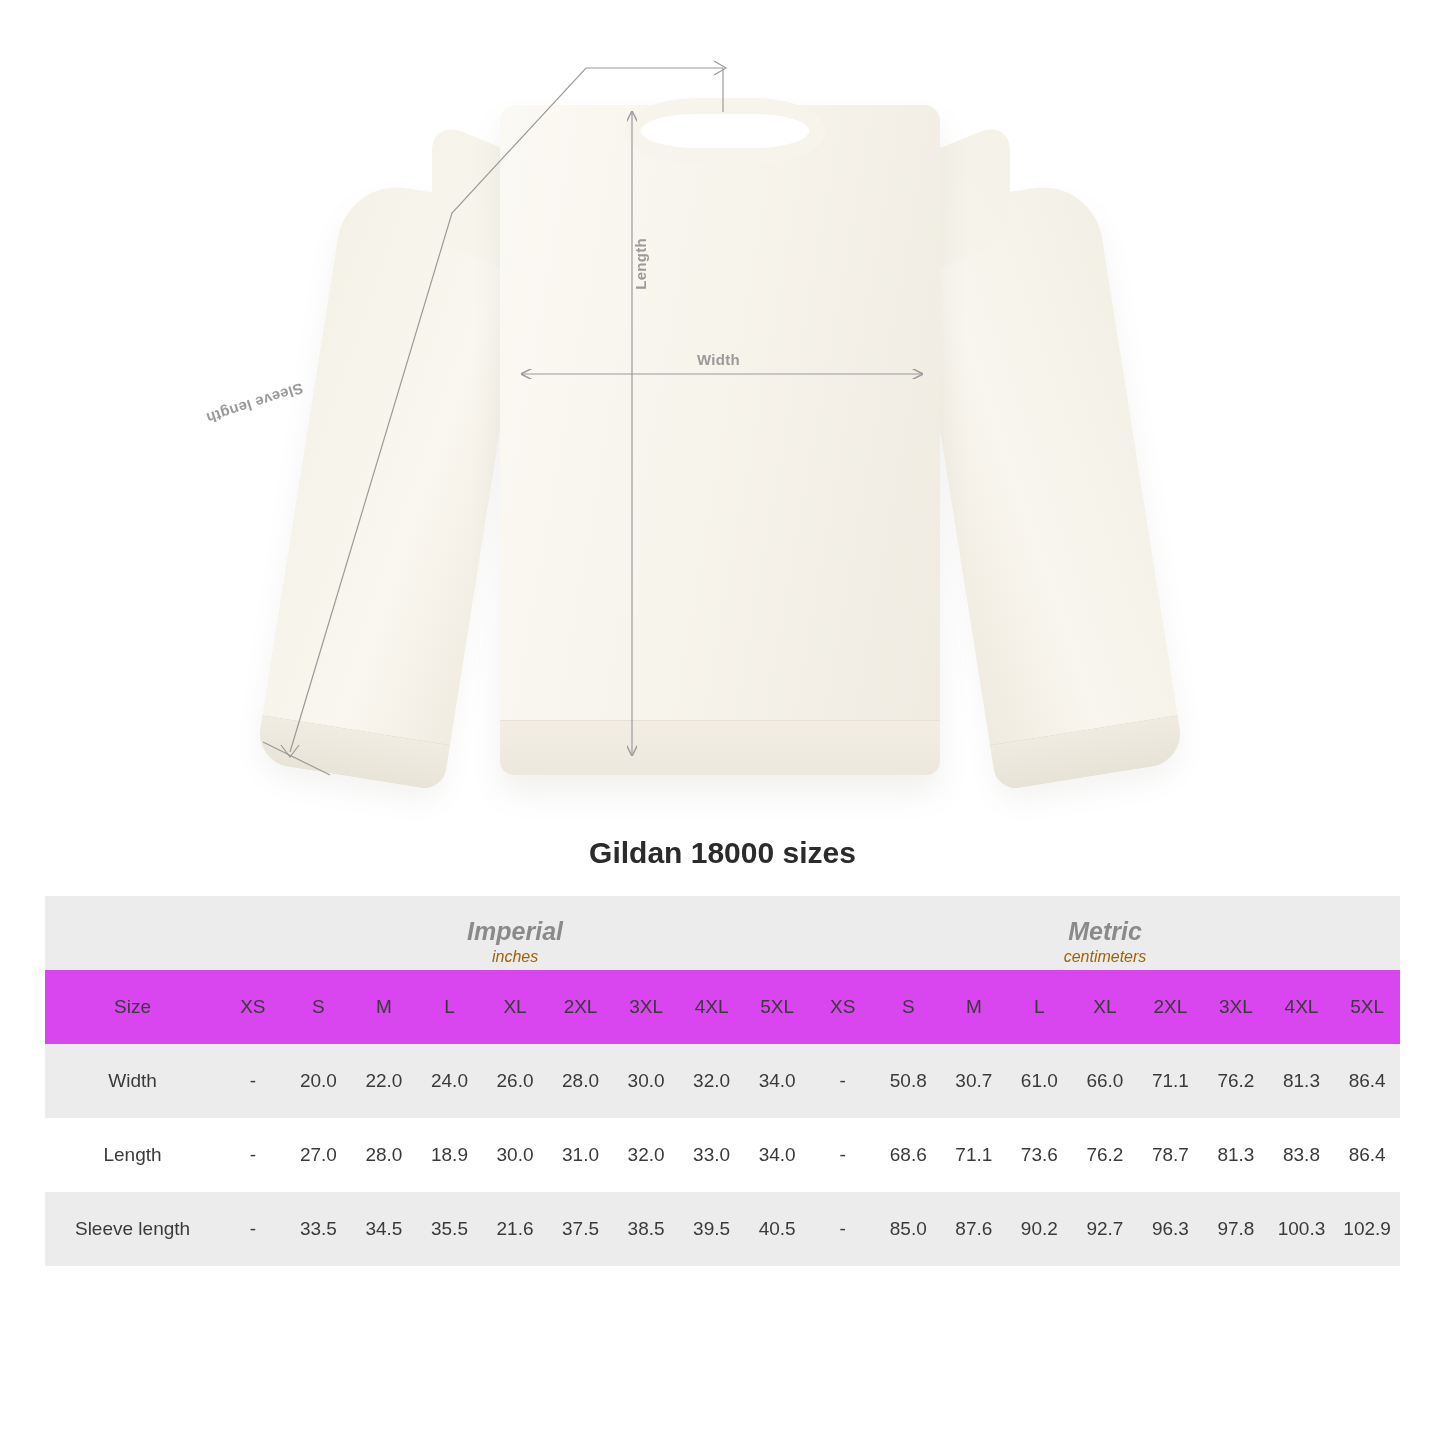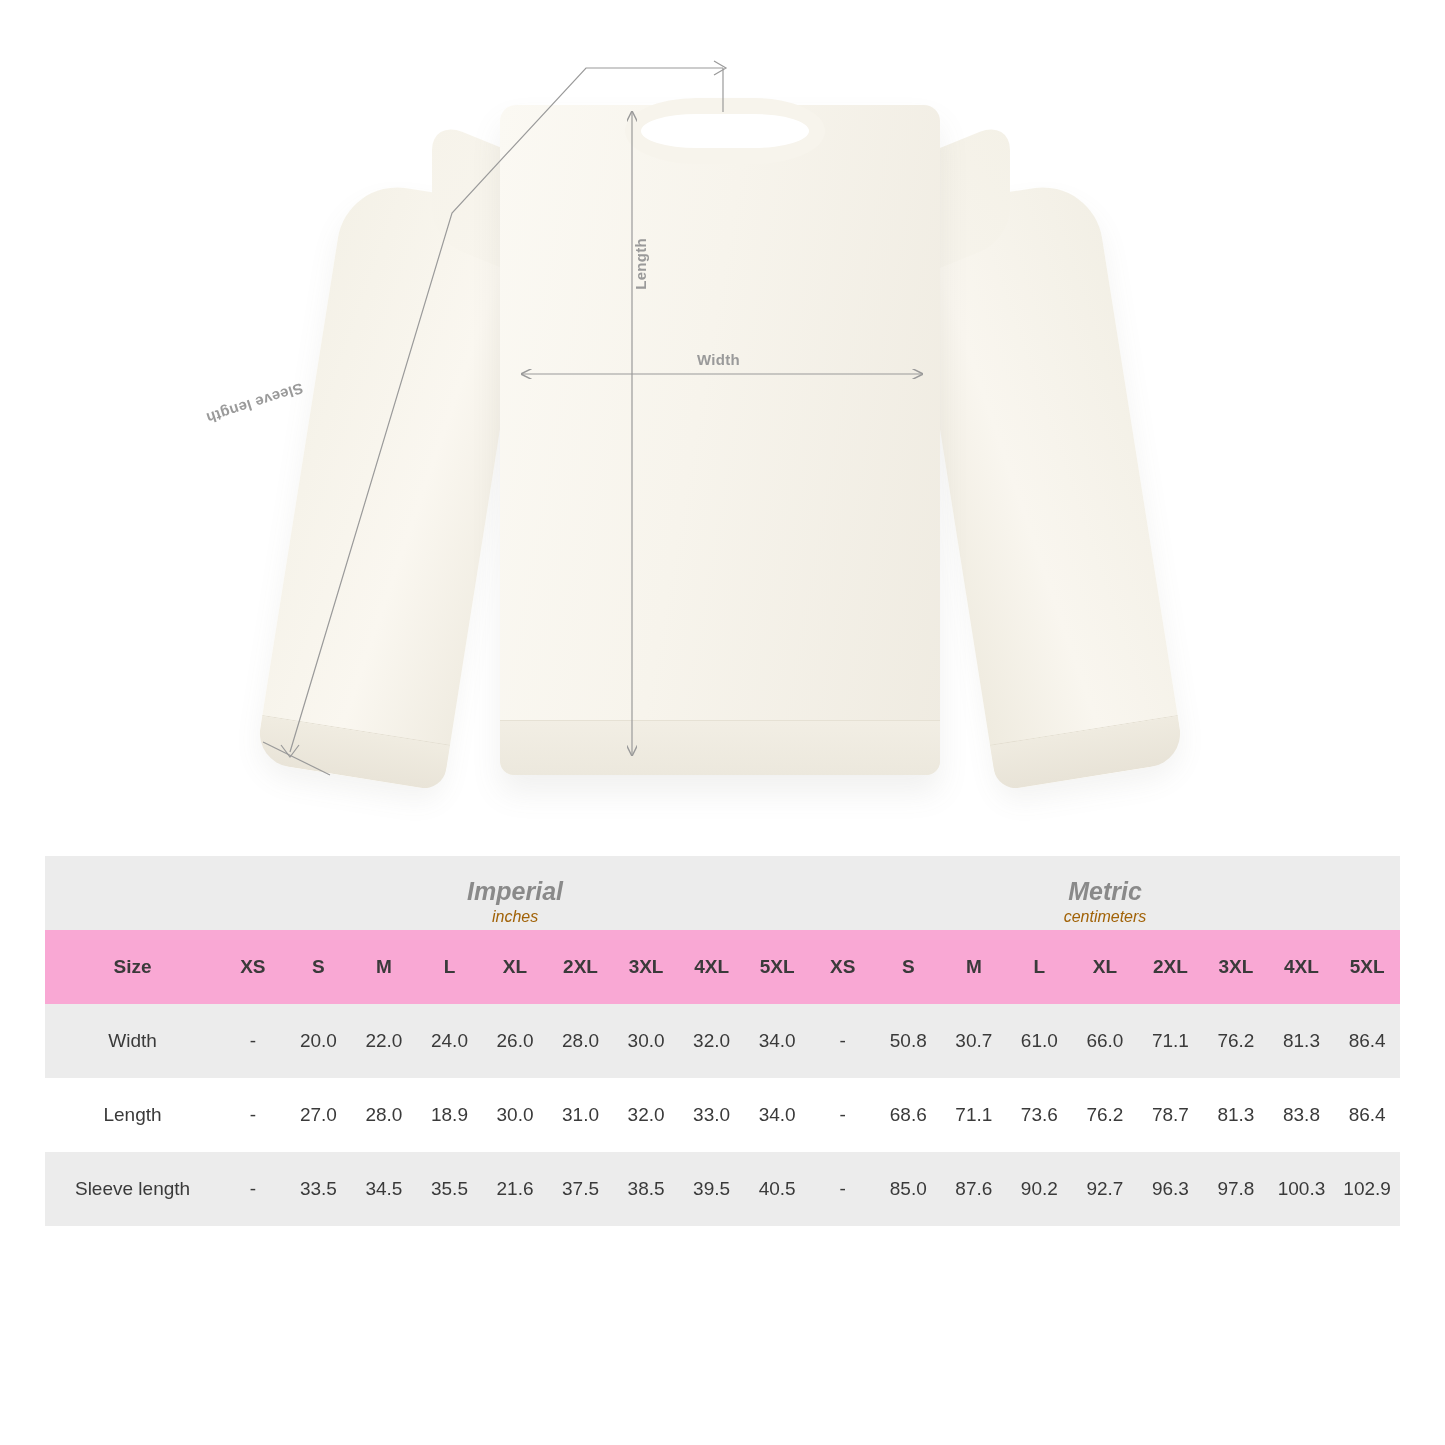--- a/index.html
+++ b/index.html
@@ -225,22 +225,22 @@
     margin-top: 20px;
   }
   .unit-sub {
     font-size: 16px;
     font-style: italic;
     color: #a16207;
     line-height: 1.5;
   }
 
   tr.row-head td {
-    background: #f9a8d4;
-    font-weight: bold;
+    background: #d946ef;
+    font-weight: normal;
     color: #3a3a3a;
   }
   tr.row-alt td { background: #ececec; }
   tr.row-plain td { background: #ffffff; }
 
   td.rowlabel {
     font-weight: bold;
     font-size: 19px;
     color: #3a3a3a;
   }
@@ -288,20 +288,21 @@
         <line x1="263" y1="742" x2="330" y2="775" stroke="#9a9a9a" stroke-width="1.2"></line>
       </g>
     </svg>
 
     <div class="lbl lbl-length">Length</div>
     <div class="lbl lbl-width">Width</div>
     <div class="lbl lbl-sleeve">Sleeve length</div>
   </div>
 
   <div class="title-block">
+    <h1 class="chart-title">Gildan 18000 sizes</h1>
   </div>
 
   <div class="table-wrap">
     <table class="size-table">
       <colgroup>
         <col class="first">
         <col class="unit">
           <col class="unit">
           <col class="unit">
           <col class="unit">

